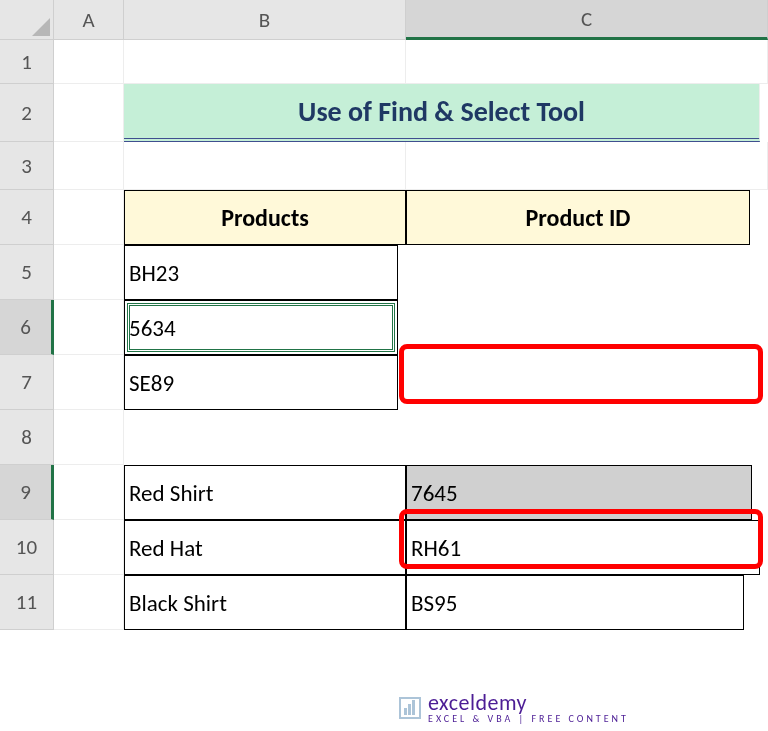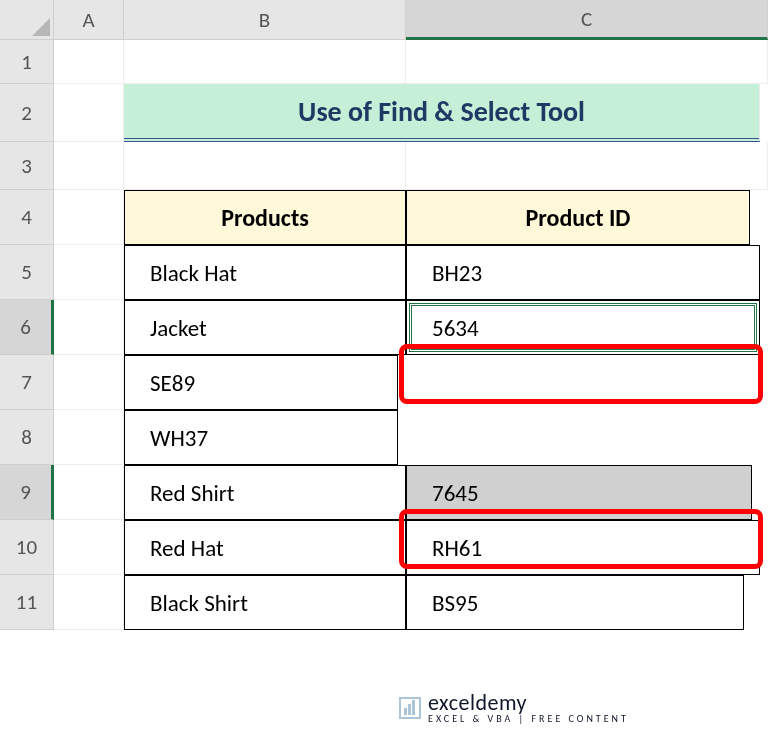--- a/index.html
+++ b/index.html
@@ -87,21 +87,21 @@
     justify-content: center;
     border-bottom: 4px double #3f4f8f;
     margin-right: 8px;
   }
 
   
   .tcell {
     border: 1px solid #000;
     display: flex;
     align-items: center;
-    padding: 0 25px;
+    padding: 0 4px;
     font-size: 23px;
     background: #fff;
   }
   .thead {
     background: #fff9d9;
     font-weight: bold;
     justify-content: center;
     font-size: 24px;
   }
   .tcell.selected-active {
@@ -125,21 +125,21 @@
     border-radius: 8px;
     pointer-events: none;
     z-index: 10;
   }
 
   .watermark {
     position: absolute;
     display: flex;
     align-items: center;
     gap: 6px;
-    color: #0f172a;
+    color: #4c1d95;
     font-size: 13px;
     z-index: 5;
   }
   .watermark .big {
     font-size: 22px;
     font-weight: 500;
     letter-spacing: 0.5px;
   }
   .watermark .small {
     font-size: 10px;
@@ -187,41 +187,38 @@
   <div class="row rT">
     <div class="rowhead">4</div>
     <div class="cell"></div>
     <div class="tcell thead">Products</div>
     <div class="tcell thead" style="margin-right:18px">Product ID</div>
   </div>
 
   <div class="row rT">
     <div class="rowhead">5</div>
     <div class="cell"></div>
-    <div class="tcell">Black Hat</div>
     <div class="tcell" style="margin-right:8px">BH23</div>
   </div>
 
   <div class="row rT">
     <div class="rowhead active">6</div>
     <div class="cell"></div>
-    <div class="tcell">Jacket</div>
     <div class="tcell selected-active" style="margin-right:8px">5634</div>
   </div>
 
   <div class="row rT">
     <div class="rowhead">7</div>
     <div class="cell"></div>
     <div class="tcell" style="margin-right:8px">SE89</div>
   </div>
 
   <div class="row rT">
     <div class="rowhead">8</div>
     <div class="cell"></div>
-    <div class="tcell" style="margin-right:8px">WH37</div>
   </div>
 
   <div class="row rT">
     <div class="rowhead active">9</div>
     <div class="cell"></div>
     <div class="tcell">Red Shirt</div>
     <div class="tcell selected-range" style="margin-right:16px">7645</div>
   </div>
 
   <div class="row rT">

